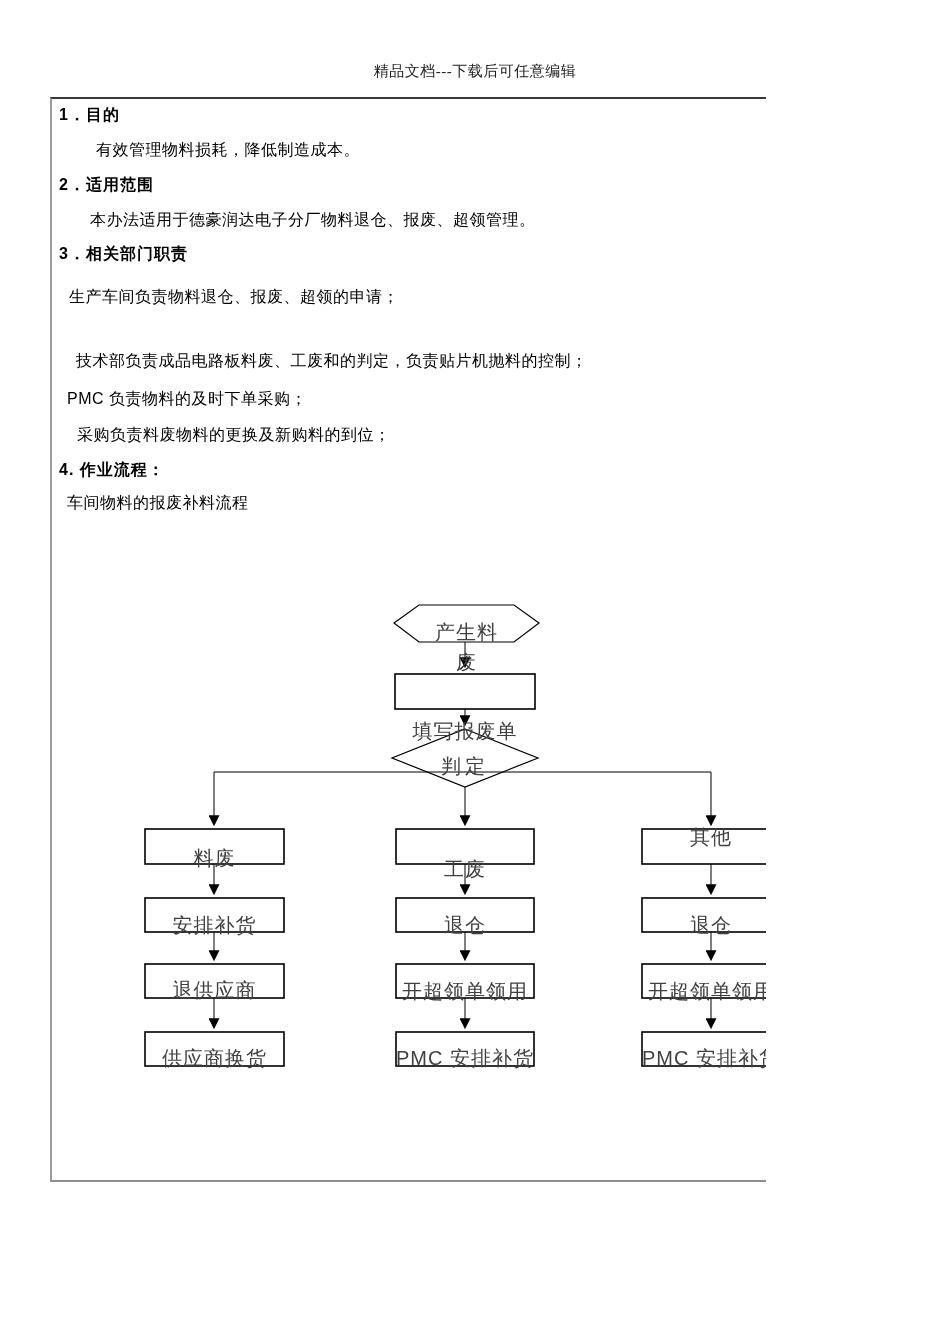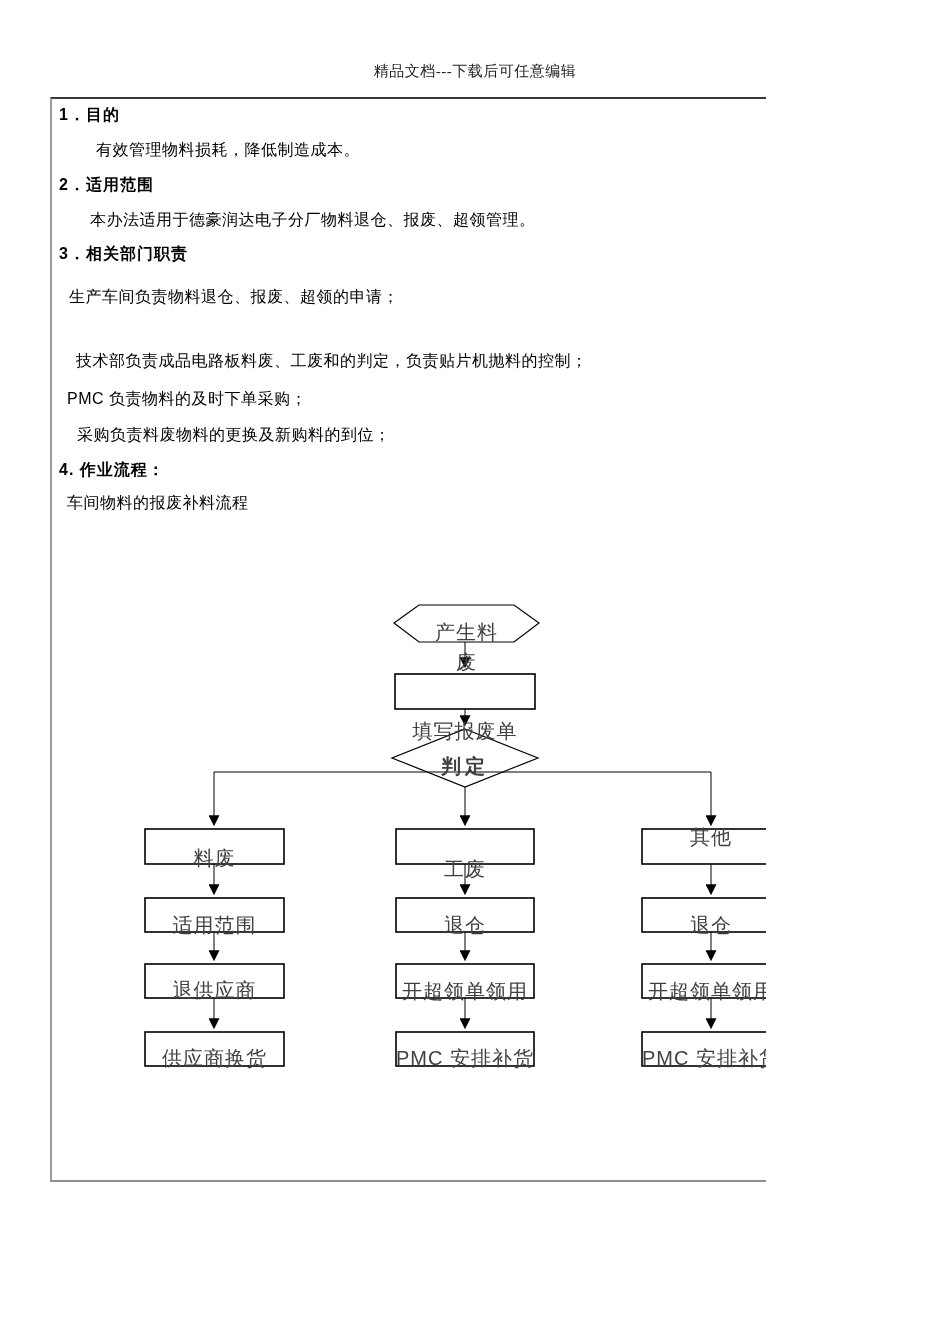--- a/index.html
+++ b/index.html
@@ -34,21 +34,21 @@
   .para.h{font-weight:700;letter-spacing:1px;}
   .flow-svg{position:absolute;left:0;top:0;}
   .flow-svg line, .flow-svg polygon, .flow-svg rect{stroke:#000;}
   .flabel{
     position:absolute;
     text-align:center;
     font-size:20px;line-height:17px;color:#404040;
     letter-spacing:1px;
     white-space:nowrap;
   }
-  .flabel.decision{letter-spacing:4px;font-weight:bold;}
+  .flabel.decision{letter-spacing:4px;}
 </style>
 </head>
 <body>
 
 <div class="page">
 
   <div class="doc-header">精品文档---下载后可任意编辑</div>
 
   <div class="doc-box">
 
@@ -114,21 +114,21 @@
       <line x1="413" y1="899" x2="413" y2="928" stroke-width="1" marker-end="url(#arr)"></line>
       <line x1="659" y1="899" x2="659" y2="928" stroke-width="1" marker-end="url(#arr)"></line>
     </svg>
 
     <div class="flabel" style="left:342px;top:525px;width:145px;">产生料</div>
     <div class="flabel" style="left:342px;top:555px;width:145px;">废</div>
     <div class="flabel" style="left:343px;top:624px;width:140px;">填写报废单</div>
     <div class="flabel decision" style="left:340px;top:659px;width:146px;">判定</div>
 
     <div class="flabel" style="left:93px;top:751px;width:139px;">料废</div>
-    <div class="flabel" style="left:93px;top:818px;width:139px;">适用范围</div>
+    <div class="flabel" style="left:93px;top:818px;width:139px;">安排补货</div>
     <div class="flabel" style="left:93px;top:884px;width:139px;font-family:Liberation Mono, monospace;">退供应商</div>
     <div class="flabel" style="left:93px;top:951px;width:139px;">供应商换货</div>
 
     <div class="flabel" style="left:344px;top:751px;width:138px;margin-top:11px;">工废</div>
     <div class="flabel" style="left:344px;top:818px;width:138px;">退仓</div>
     <div class="flabel" style="left:344px;top:884px;width:138px;">开超领单领用</div>
     <div class="flabel" style="left:344px;top:951px;width:138px;">PMC 安排补货</div>
 
     <div class="flabel" style="left:590px;top:730px;width:138px;">其他</div>
     <div class="flabel" style="left:590px;top:818px;width:138px;">退仓</div>

